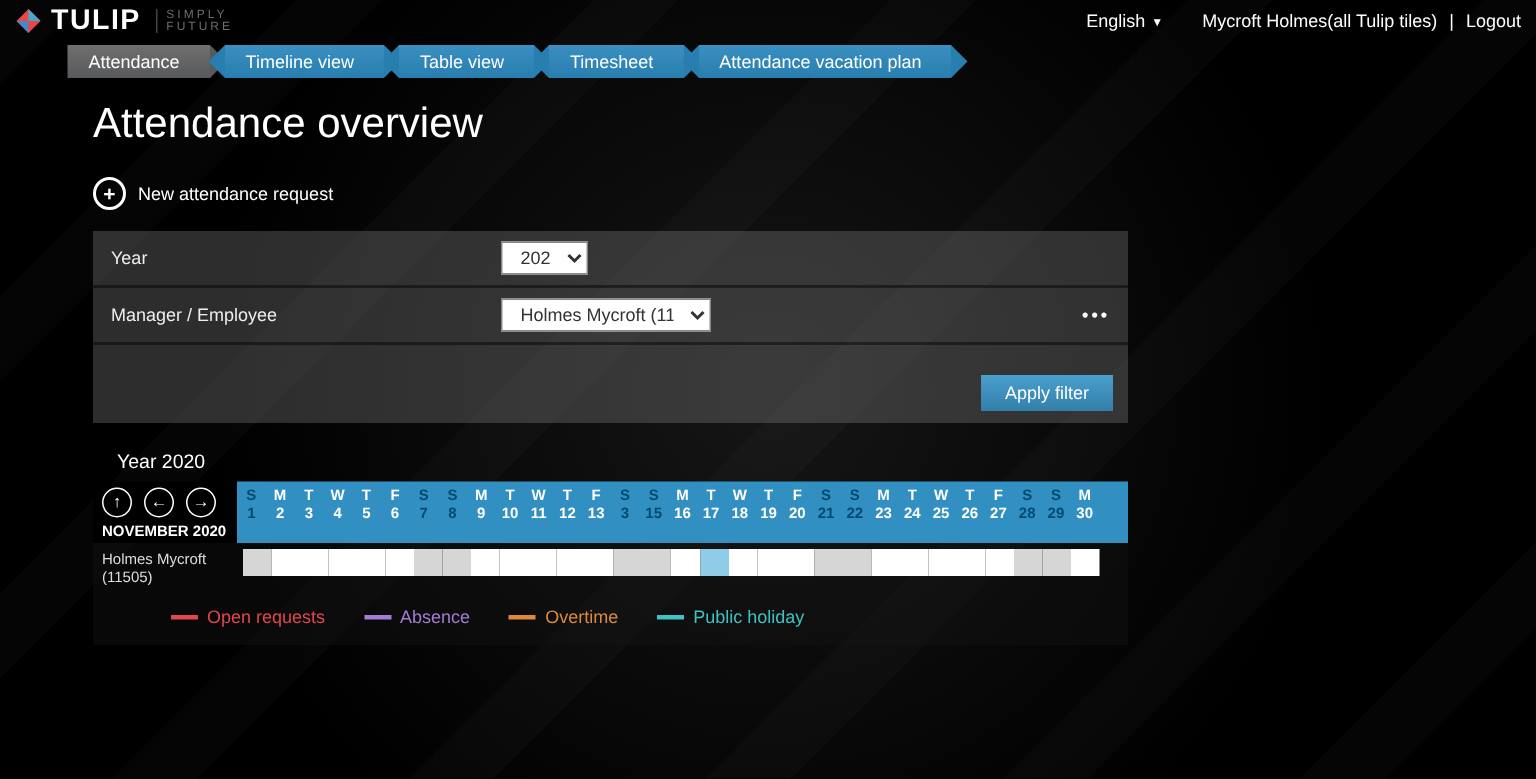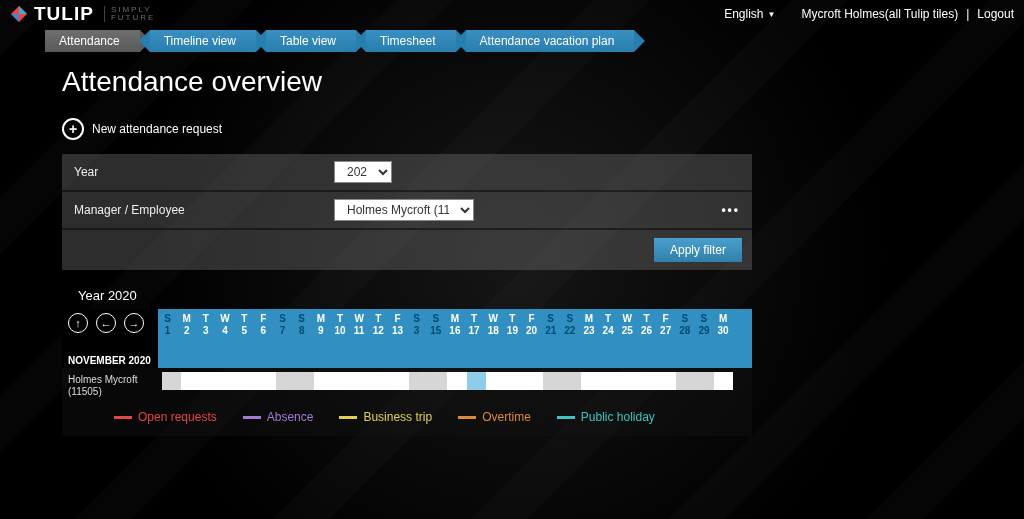--- a/index.html
+++ b/index.html
@@ -61,38 +61,38 @@
   .cal-icon::before { content:""; position:absolute; left:0; right:0; top:3px; border-top:1px solid #fff; }
 
   .filterbox { background:rgba(130,130,130,0.35); }
   .frow { display:flex; align-items:center; height:36px; padding:0 12px; font-size:12px; border-bottom:2px solid rgba(0,0,0,0.45); }
   .frow:last-of-type { border-bottom:none; }
   .flabel { width:240px; color:#eee; }
   .fselect {
     height:22px; font-size:12px; border:1px solid #888; background:#fff; color:#333; padding:0 8px;margin-left:20px;
   }
   .dots { margin-left:auto; color:#fff; letter-spacing:2px; font-weight:700; cursor:pointer; }
-  .applyrow { display:flex; justify-content:flex-end; padding:8px 10px; }
+  .applyrow { display:flex; justify-content:flex-end; padding:8px 10px;margin-top:12px; }
   .applybtn {
     background:linear-gradient(#4a9fcd,#327fa9); color:#fff; border:none;
     height:24px; padding:0 16px; font-size:12px; cursor:pointer;
   }
 
   .yearhead { font-size:13px; margin:18px 0 6px 16px; color:#fff; }
 
   
   .gantt { background:rgba(20,20,20,0.4); padding-bottom:10px;}
   .ghead { display:flex; }
   .gctrl { width:90px; background:#000; padding:4px 0 2px 6px; }
   .gctrl .arrows { display:flex; gap:8px; }
   .circ-btn {
     width:18px; height:18px; border:1.5px solid #fff; border-radius:50%;
     display:flex; align-items:center; justify-content:center; font-size:11px; cursor:pointer;
   }
-  .monthlab { font-size:10px; font-weight:700; color:#fff; margin-top:22px; white-space:nowrap; }
+  .monthlab { font-size:10px; font-weight:700; color:#fff; margin-top:4px; white-space:nowrap; }
   .gdays { flex:1; display:flex; background:#3190c1; }
   .gday { flex:1; text-align:center; font-size:10px; line-height:12px; padding:4px 0 3px 0;}
   .gday .dw { font-weight:700; }
   .gday .dn { font-weight:700; }
   .gday.wk { color:#004b72; }
   .gday.wd { color:#fff; }
 
   .grow { display:flex; align-items:stretch; margin-top:4px; }
   .grow .rname { width:90px; font-size:10px; line-height:12px; padding:2px 4px 0 6px; color:#ddd;}
   .rcells { flex:1; display:flex; }
@@ -354,24 +354,20 @@
     <div class="legend" id="legend">
         <div class="lg">
           <span class="sw" style="background:#e2474b"></span>
           <span style="color:#e2474b">Open requests</span>
         </div>
         <div class="lg">
           <span class="sw" style="background:#a67bd4"></span>
           <span style="color:#a67bd4">Absence</span>
         </div>
         <div class="lg">
-          <span class="sw" style="background:#e2cf56"></span>
-          <span style="color:#e2cf56">Business trip</span>
-        </div>
-        <div class="lg">
           <span class="sw" style="background:#dd8a3a"></span>
           <span style="color:#dd8a3a">Overtime</span>
         </div>
         <div class="lg">
           <span class="sw" style="background:#3fc2c2"></span>
           <span style="color:#3fc2c2">Public holiday</span>
         </div>
       </div>
   </div>
 </div>

